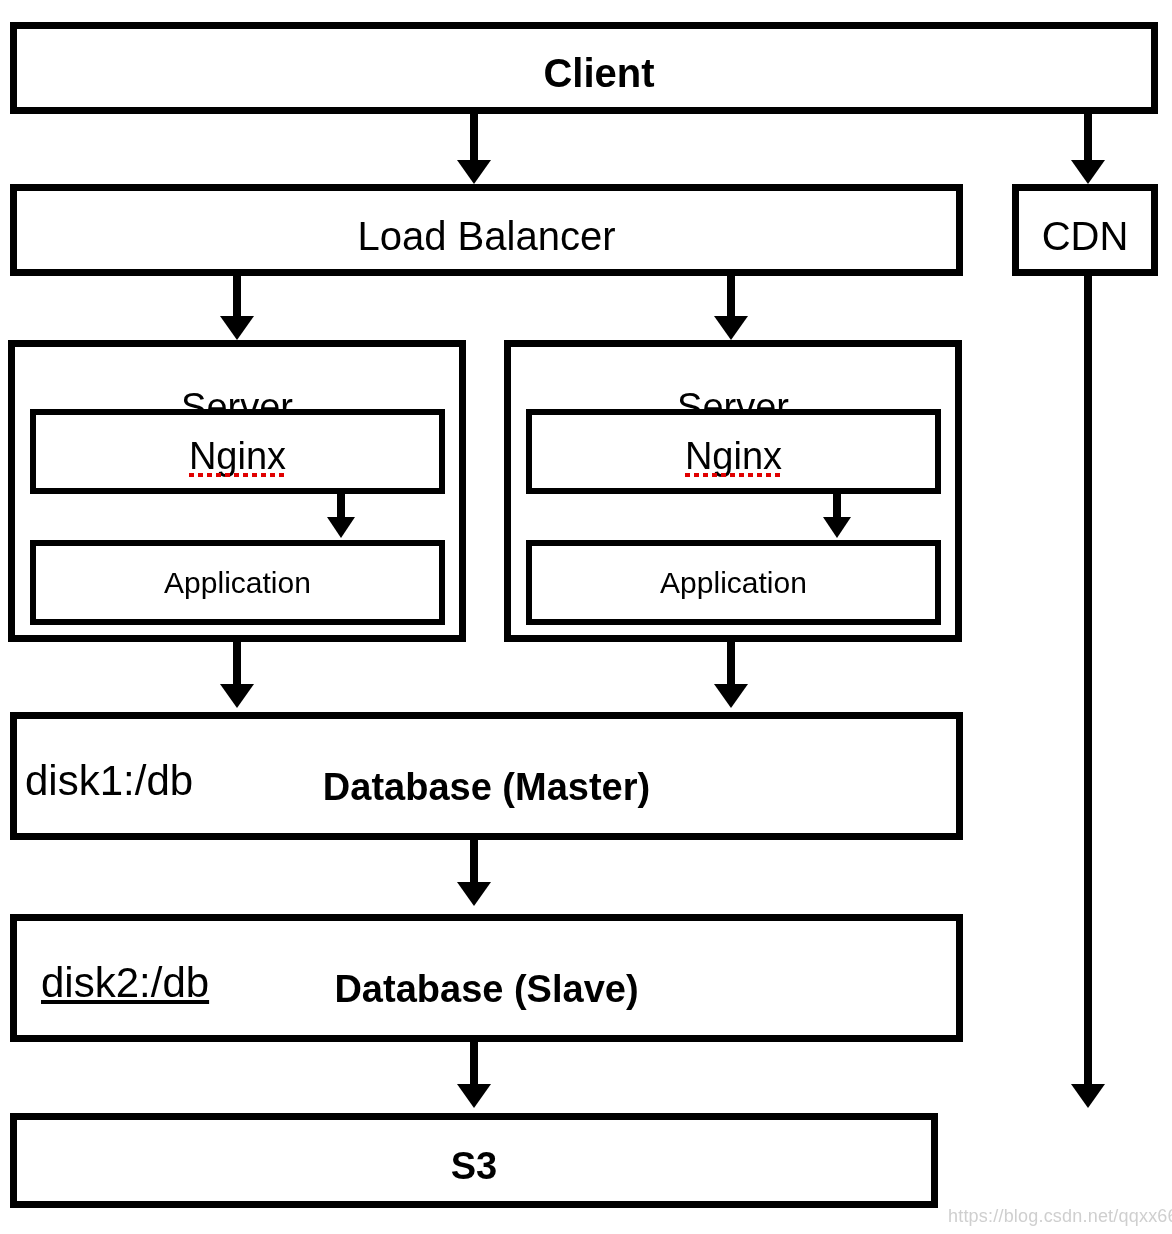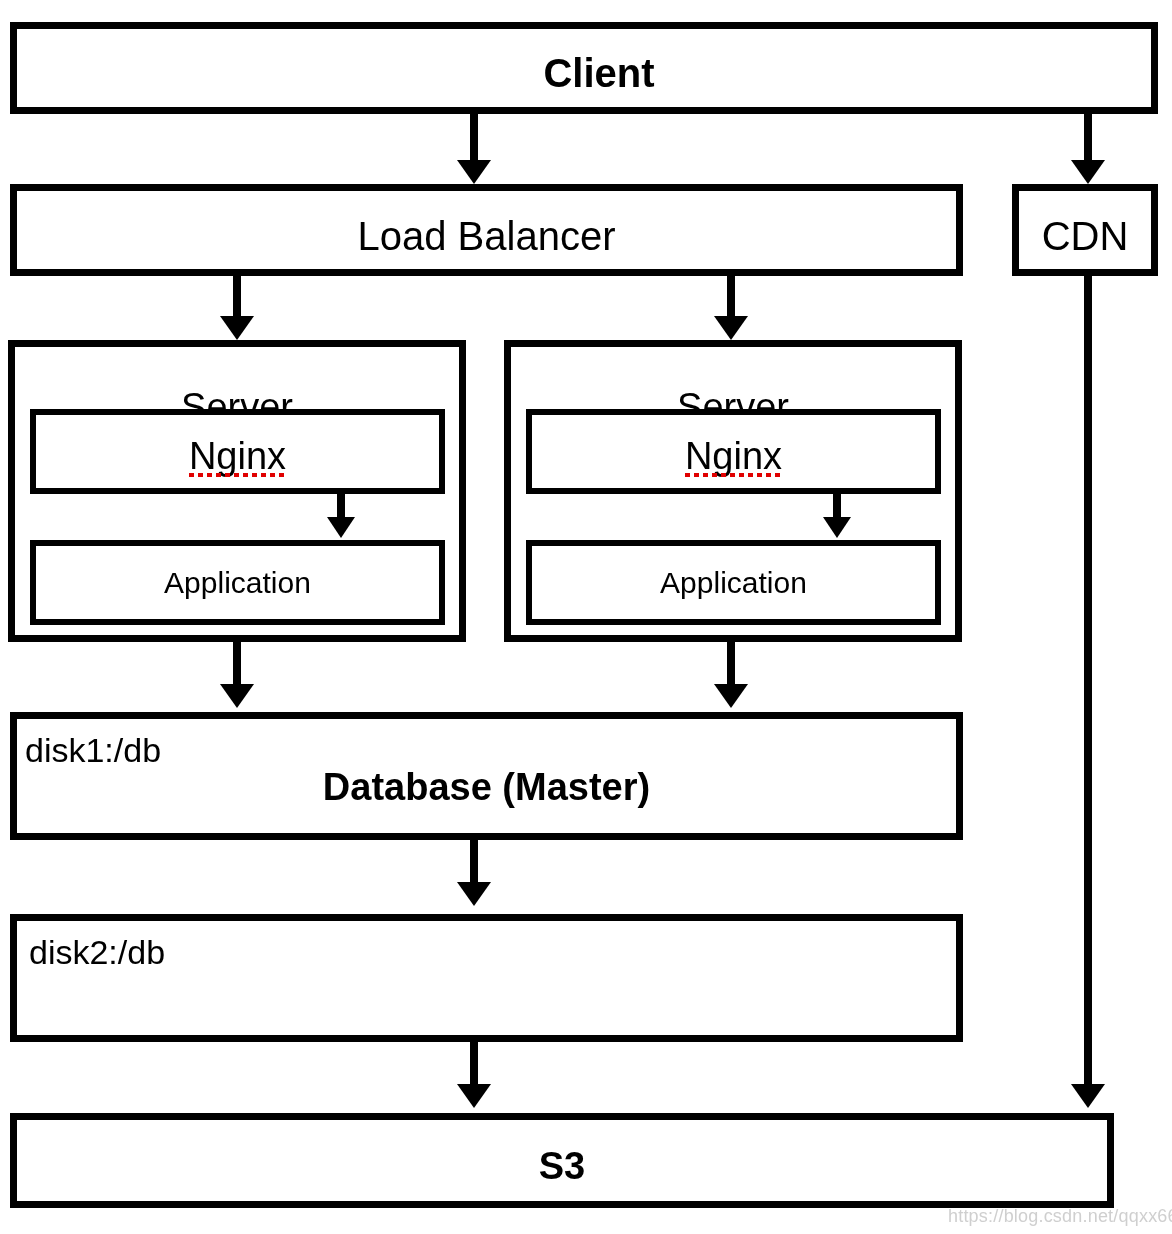--- a/index.html
+++ b/index.html
@@ -41,21 +41,21 @@
     right: 0;
     text-align: center;
   }
   .t-client      { font-size: 40px; font-weight: 700; }
   .t-lb          { font-size: 40px; font-weight: 400; }
   .t-cdn         { font-size: 40px; font-weight: 400; }
   .t-server      { font-size: 38px; font-weight: 400; margin-top: 28px; }
   .t-nginx       { font-size: 38px; font-weight: 400; }
   .t-app         { font-size: 30px; font-weight: 400; }
   .t-db          { font-size: 38px; font-weight: 700; }
-  .t-disk        { font-size: 34px; font-weight: 400; }
+  .t-disk        { font-size: 42px; font-weight: 400; margin-top: 27px; }
   .t-s3          { font-size: 38px; font-weight: 700; }
 
   .spell {
     position: relative;
     display: inline-block;
   }
   .spell::after {
     content: "";
     position: absolute;
     left: 0;
@@ -169,25 +169,26 @@
 
   <div class="box" style="left:10px; top:712px; width:953px; height:128px;">
     <div class="lbl t-disk" style="left:8px; top:14px;">disk1:/db</div>
     <div class="lbl lbl-center t-db" style="top:49px;">Database (Master)</div>
   </div>
 
   <div class="conn" style="left:470px; top:840px; width:8px; height:48px;"></div>
   <div class="arrowhead" style="left:457px; top:882px;"></div>
 
   <div class="box" style="left:10px; top:914px; width:953px; height:128px;">
-    <div class="lbl t-disk" style="left:12px; top:14px;">disk2:/db</div>
+    <div class="lbl t-disk" style="left:24px; top:14px;text-decoration:underline;">disk2:/db</div>
+    <div class="lbl lbl-center t-db" style="top:49px;">Database (Slave)</div>
   </div>
 
   <div class="conn" style="left:470px; top:1042px; width:8px; height:46px;"></div>
   <div class="arrowhead" style="left:457px; top:1084px;"></div>
 
-  <div class="box" style="left:10px; top:1113px; width:1104px; height:95px;">
+  <div class="box" style="left:10px; top:1113px; width:928px; height:95px;">
     <div class="lbl lbl-center t-s3" style="top:27px;">S3</div>
   </div>
 
   <div class="watermark" style="left:948px; top:1206px;">https://blog.csdn.net/qqxx666</div>
 
 </div>
 
 </body></html>

